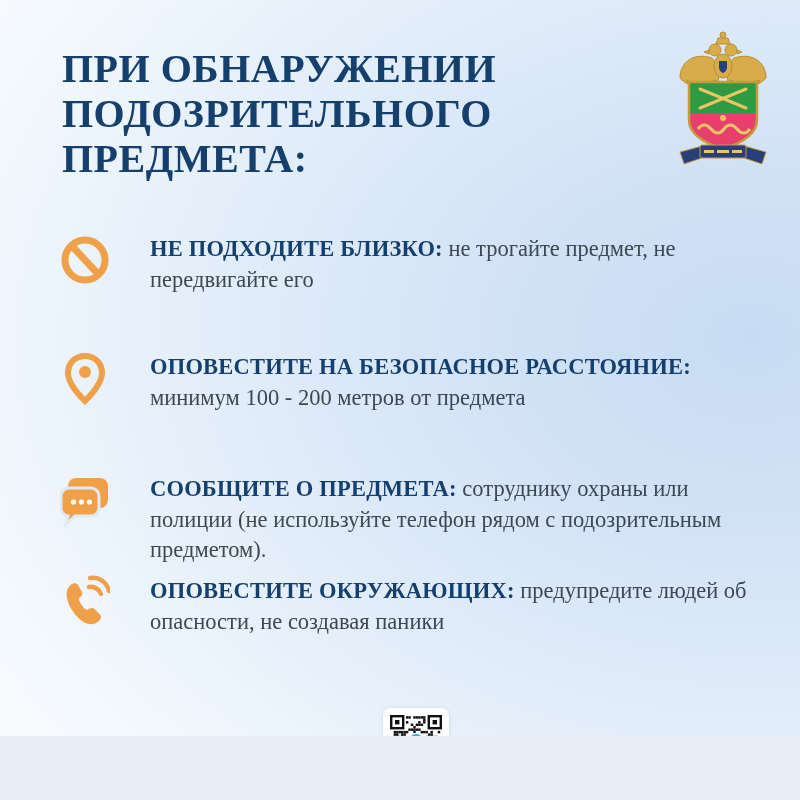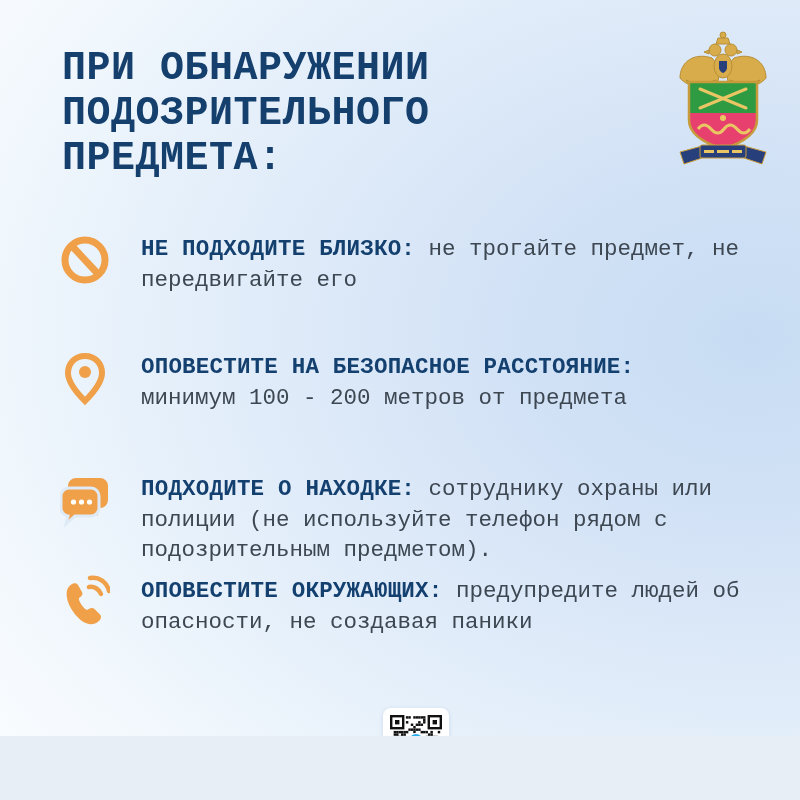--- a/index.html
+++ b/index.html
@@ -1,27 +1,27 @@
 <!DOCTYPE html>
 <html><head>
 <meta charset="utf-8">
 <style>
   html,body{margin:0;padding:0;background:#e8eef6;}
   .poster{
     position:relative;width:800px;height:736px;overflow:hidden;
     background:radial-gradient(125% 100% at 94% 46%, #c7dcf3 0%, #d4e3f6 28%, #e3eefa 55%, #f2f8fd 80%, #fdfeff 100%);
-    font-family:Liberation Mono, monospace;
+    font-family:Liberation Serif, serif;
   }
   .title{
     position:absolute;left:62px;top:46px;width:500px;
     font-size:40px;line-height:1.13;font-weight:bold;
     color:#15406E;letter-spacing:.5px;
   }
   .crest{position:absolute;left:668px;top:28px;width:110px;height:140px;}
-  .item{position:absolute;left:60px;display:flex;align-items:flex-start;gap:31px;}
+  .item{position:absolute;left:60px;display:flex;align-items:flex-start;gap:40px;}
   .item-1{top:232px;}
   .item-2{top:350px;}
   .item-3{top:472px;}
   .item-4{top:574px;}
   .item-icon{flex:0 0 50px;width:50px;height:56px;}
   .item-text{
     font-size:22.5px;line-height:1.36;color:#3D4752;max-width:600px;margin-top:2px;
   }
   .item-label{font-weight:bold;color:#14406F;letter-spacing:.2px;}
   .qr-box{
@@ -125,21 +125,21 @@
         <path d="M16,6 h24 a8,8 0 0 1 8,8 v14 a8,8 0 0 1 -8,8 h-4 l2,8 -9,-8 h-13 a8,8 0 0 1 -8,-8 v-14 a8,8 0 0 1 8,-8 z" fill="#EFA049"></path>
         <path d="M9,16 h22 a8,8 0 0 1 8,8 v12 a8,8 0 0 1 -8,8 h-16 l-9,8 2,-8 a8,8 0 0 1 -7,-8 v-12 a8,8 0 0 1 8,-8 z" fill="#EFA049" stroke="#dfeaf7" stroke-width="3"></path>
         <g fill="#ffffff">
           <circle cx="13.5" cy="30" r="2.6"></circle>
           <circle cx="21.5" cy="30" r="2.6"></circle>
           <circle cx="29.5" cy="30" r="2.6"></circle>
         </g>
       </svg>
     </div>
     <div class="item-text">
-      <span class="item-label">ПОДХОДИТЕ О НАХОДКЕ:</span>
+      <span class="item-label">СООБЩИТЕ О ПРЕДМЕТА:</span>
       <span>сотруднику охраны или полиции (не используйте телефон рядом с подозрительным предметом).</span>
     </div>
   </div>
 
   <div class="item item-4">
     <div class="item-icon">
       <svg viewBox="0 0 50 56" width="50" height="56">
         <path d="M8,14 c3,-5 8,-6 10,-3 l4,7 c1.5,2.5 -1,5 -3,6 c-1,3 5,11 8,12 c2.5,-1.5 5.5,-3 7.5,-1 l5.5,5.5 c2.5,2.5 0,7 -5,9 c-7,3 -16,-3 -22,-12 C7,29 5,19 8,14 Z" fill="#EFA049"></path>
         <path d="M29,13 c5,-1 10,2 12,7" fill="none" stroke="#EFA049" stroke-width="4.5" stroke-linecap="round"></path>
         <path d="M30,4 c9,-1.5 17,4 19,13" fill="none" stroke="#EFA049" stroke-width="4.5" stroke-linecap="round"></path>

